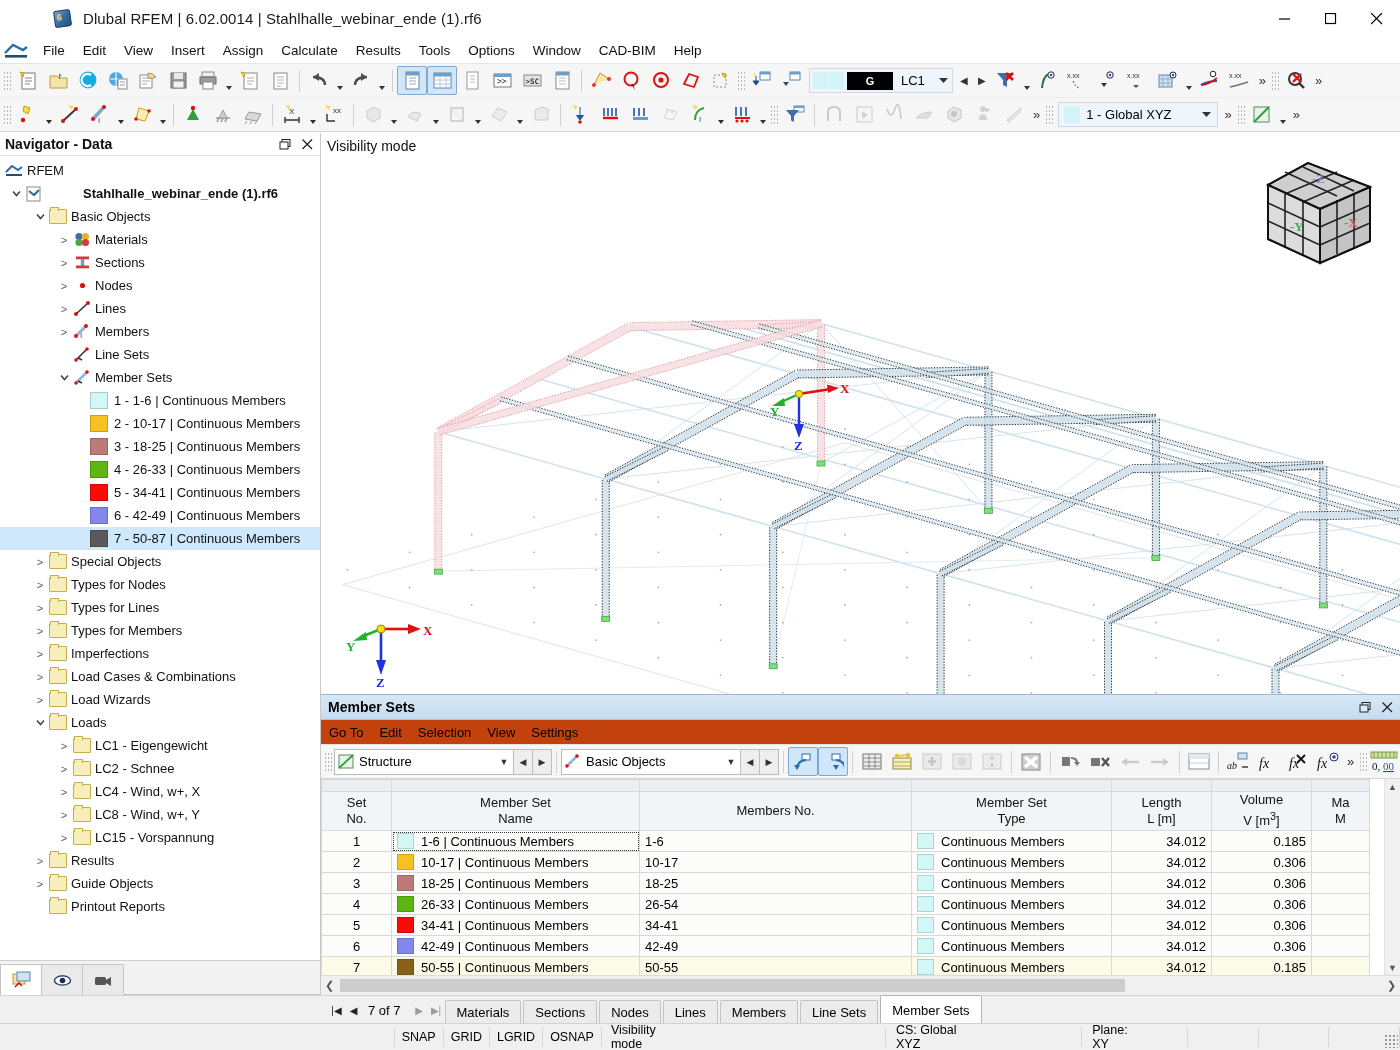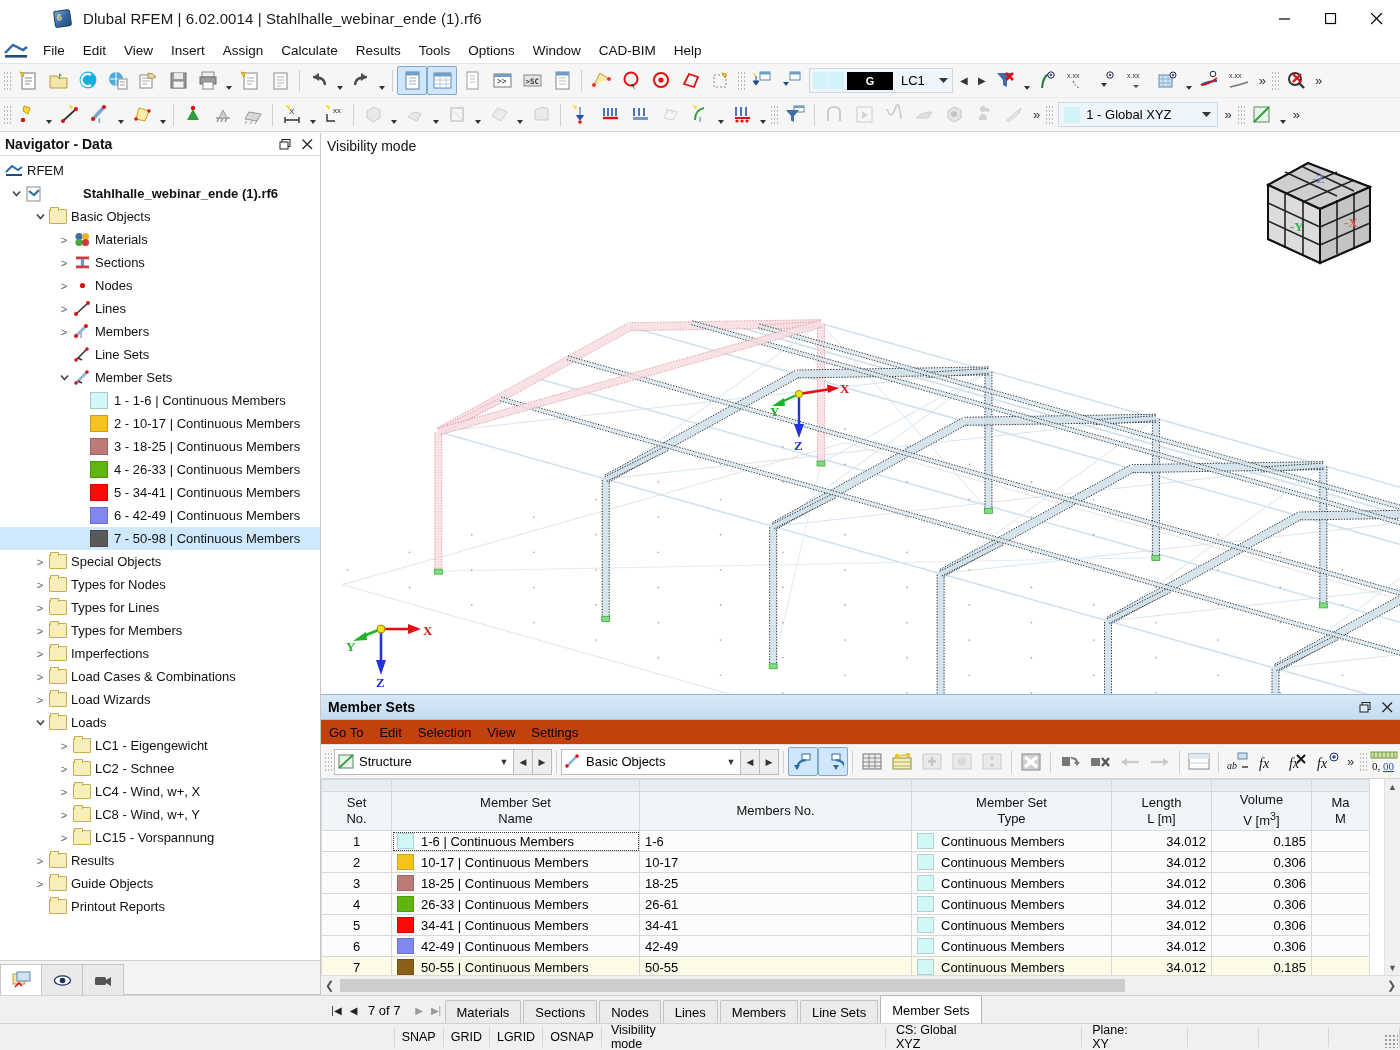--- a/index.html
+++ b/index.html
@@ -881,21 +881,21 @@
               <span class="lbl">5 - 34-41 | Continuous Members</span>
             </div>
             <div class="row">
               <span style="width:90px"></span>
               <span class="sw" style="background:#8287f0"></span>
               <span class="lbl">6 - 42-49 | Continuous Members</span>
             </div>
             <div class="row sel">
               <span style="width:90px"></span>
               <span class="sw" style="background:#59595b"></span>
-              <span class="lbl">7 - 50-98 | Continuous Members</span>
+              <span class="lbl">7 - 50-87 | Continuous Members</span>
             </div>
           </div>
 
         <div id="tree-tail-rows">
             <div class="row">
               <span style="width:32px"></span>
               <span class="exp">&gt;</span>
               <span class="ico">
                 <span class="folder"></span>
               </span>
@@ -1743,21 +1743,21 @@
                   <td></td>
                 </tr>
                 <tr>
                   <td class="c">4</td>
                   <td>
                     <div class="cellbox">
                       <span class="sw2" style="background:#5fb511"></span>
                       <span>26-33 | Continuous Members</span>
                     </div>
                   </td>
-                  <td>26-61</td>
+                  <td>26-54</td>
                   <td>
                     <div class="cellbox">
                       <span class="sw2" style="background:#d2f7f7"></span>
                       <span>Continuous Members</span>
                     </div>
                   </td>
                   <td class="r">34.012</td>
                   <td class="r">0.306</td>
                   <td></td>
                 </tr>

